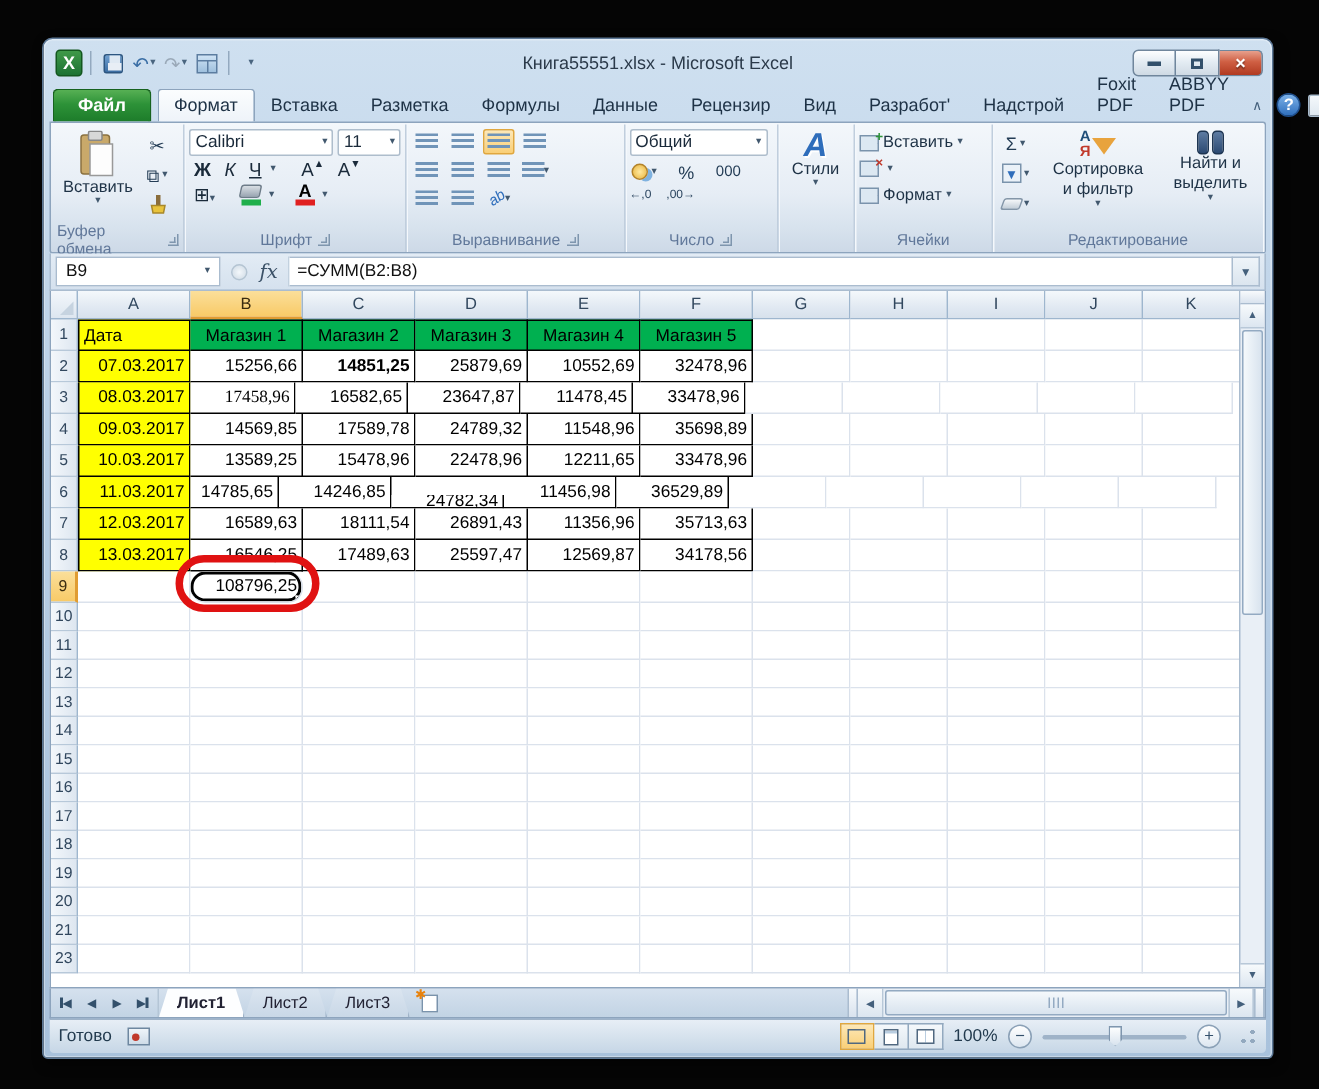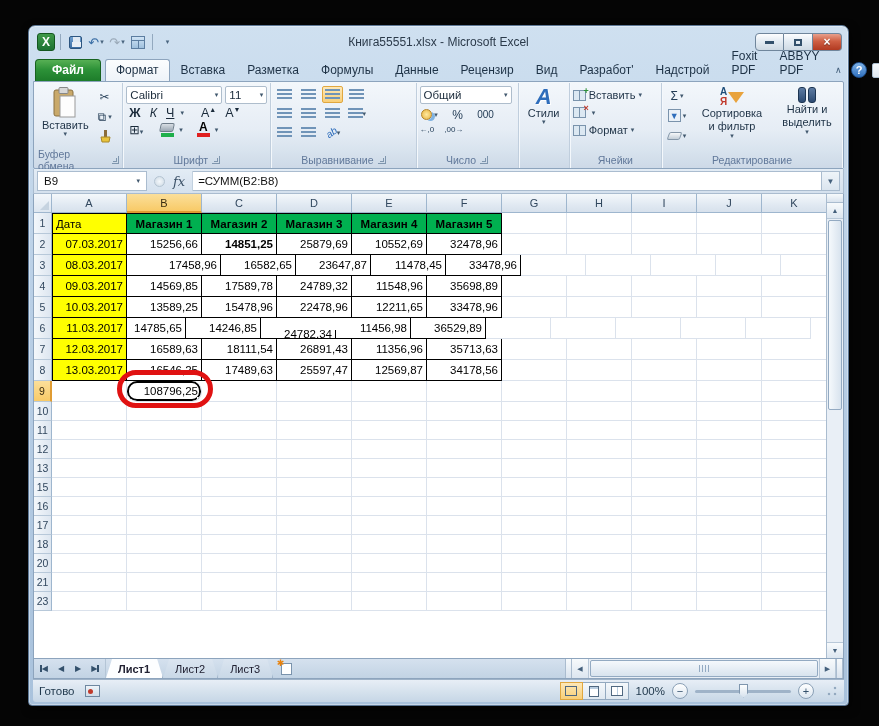--- a/index.html
+++ b/index.html
@@ -118,21 +118,21 @@
     font-size:10.5px; color:#31475e; display:flex; align-items:center; justify-content:center;}
   .g-rowhead.sel{ background:linear-gradient(#fbdf9a,#f8ca67); border-right:2px solid #e09c32; color:#3a2c10;}
   .g-cell{ flex:none; border-right:1px solid #dbe2ec; border-bottom:1px solid #dbe2ec; font-size:11.5px; color:#000;
     display:flex; align-items:center; padding:0 3px; overflow:hidden; white-space:nowrap; background:#fff;}
   .g-cell.yell{ background:#ffff00;}
   .g-cell.green{ background:#00B050;}
   .g-cell.tbl{ border-right:1px solid #000; border-bottom:1px solid #000;}
   .g-cell.bt{ border-top:1px solid #000;}
   .g-cell.bl{ border-left:1px solid #000;}
   .g-cell.left{ justify-content:flex-start;}
-  .g-cell.cen{ justify-content:center; padding:0 1px;font-weight:bold;}
+  .g-cell.cen{ justify-content:center; padding:0 1px;}
   .g-cell.num{ justify-content:flex-end;}
   .g-cell.selcell{ box-shadow:inset 0 0 0 2px #000; position:relative; z-index:2;}
   .fillhandle{ position:absolute; right:-1px; bottom:-1px; width:5px; height:5px; background:#000; border:1px solid #fff; border-right:none; border-bottom:none;}
   .annot{ position:absolute; left:83px; top:176px; width:96px; height:38px; border:5px solid #e01212; border-radius:19px; pointer-events:none; z-index:5;}
   
   .vscroll{ position:absolute; right:0; top:0; bottom:0; width:17px; background:#e9eff6; border-left:1px solid #aabccf; display:flex; flex-direction:column;}
   .vsplit{ height:9px; background:linear-gradient(#f7fafc,#d9e3ee); border-bottom:1px solid #aabccf;}
   .sbtn2{ height:16px; display:flex; align-items:center; justify-content:center; font-size:7px; color:#44607c;
      background:linear-gradient(#f7fafc,#dce6f0); border-bottom:1px solid #b8c8d8;}
   .vthumb{ height:190px; margin:1px; background:linear-gradient(90deg,#f5f9fc,#d8e3ee); border:1px solid #93aac2; border-radius:2px;}
@@ -530,21 +530,21 @@
           <div class="g-cell tbl num" style="width: 75px;">32478,96</div>
           <div class="g-cell" style="width: 65px;"></div>
           <div class="g-cell" style="width: 65px;"></div>
           <div class="g-cell" style="width: 65px;"></div>
           <div class="g-cell" style="width: 65px;"></div>
           <div class="g-cell" style="width: 65px;"></div>
         </div>
         <div class="g-row tall">
           <div class="g-rowhead">3</div>
           <div class="g-cell tbl yell num bl" style="width: 75px;">08.03.2017</div>
-          <div class="g-cell tbl num" style="width: 94px;">17458,96</div>
+          <div class="g-cell tbl num" style="width: 70px; font-family: Liberation Serif, serif;">17458,96</div>
           <div class="g-cell tbl num" style="width: 75px;">16582,65</div>
           <div class="g-cell tbl num" style="width: 75px;">23647,87</div>
           <div class="g-cell tbl num" style="width: 75px;">11478,45</div>
           <div class="g-cell tbl num" style="width: 75px;">33478,96</div>
           <div class="g-cell" style="width: 65px;"></div>
           <div class="g-cell" style="width: 65px;"></div>
           <div class="g-cell" style="width: 65px;"></div>
           <div class="g-cell" style="width: 65px;"></div>
           <div class="g-cell" style="width: 65px;"></div>
         </div>
@@ -682,20 +682,34 @@
           <div class="g-cell" style="width: 75px;"></div>
           <div class="g-cell" style="width: 75px;"></div>
           <div class="g-cell" style="width: 75px;"></div>
           <div class="g-cell" style="width: 65px;"></div>
           <div class="g-cell" style="width: 65px;"></div>
           <div class="g-cell" style="width: 65px;"></div>
           <div class="g-cell" style="width: 65px;"></div>
           <div class="g-cell" style="width: 65px;"></div>
         </div>
         <div class="g-row">
+          <div class="g-rowhead">14</div>
+          <div class="g-cell" style="width: 75px;"></div>
+          <div class="g-cell" style="width: 75px;"></div>
+          <div class="g-cell" style="width: 75px;"></div>
+          <div class="g-cell" style="width: 75px;"></div>
+          <div class="g-cell" style="width: 75px;"></div>
+          <div class="g-cell" style="width: 75px;"></div>
+          <div class="g-cell" style="width: 65px;"></div>
+          <div class="g-cell" style="width: 65px;"></div>
+          <div class="g-cell" style="width: 65px;"></div>
+          <div class="g-cell" style="width: 65px;"></div>
+          <div class="g-cell" style="width: 65px;"></div>
+        </div>
+        <div class="g-row">
           <div class="g-rowhead">15</div>
           <div class="g-cell" style="width: 75px;"></div>
           <div class="g-cell" style="width: 75px;"></div>
           <div class="g-cell" style="width: 75px;"></div>
           <div class="g-cell" style="width: 75px;"></div>
           <div class="g-cell" style="width: 75px;"></div>
           <div class="g-cell" style="width: 75px;"></div>
           <div class="g-cell" style="width: 65px;"></div>
           <div class="g-cell" style="width: 65px;"></div>
           <div class="g-cell" style="width: 65px;"></div>
@@ -725,20 +739,34 @@
           <div class="g-cell" style="width: 75px;"></div>
           <div class="g-cell" style="width: 75px;"></div>
           <div class="g-cell" style="width: 65px;"></div>
           <div class="g-cell" style="width: 65px;"></div>
           <div class="g-cell" style="width: 65px;"></div>
           <div class="g-cell" style="width: 65px;"></div>
           <div class="g-cell" style="width: 65px;"></div>
         </div>
         <div class="g-row">
           <div class="g-rowhead">18</div>
+          <div class="g-cell" style="width: 75px;"></div>
+          <div class="g-cell" style="width: 75px;"></div>
+          <div class="g-cell" style="width: 75px;"></div>
+          <div class="g-cell" style="width: 75px;"></div>
+          <div class="g-cell" style="width: 75px;"></div>
+          <div class="g-cell" style="width: 75px;"></div>
+          <div class="g-cell" style="width: 65px;"></div>
+          <div class="g-cell" style="width: 65px;"></div>
+          <div class="g-cell" style="width: 65px;"></div>
+          <div class="g-cell" style="width: 65px;"></div>
+          <div class="g-cell" style="width: 65px;"></div>
+        </div>
+        <div class="g-row">
+          <div class="g-rowhead">19</div>
           <div class="g-cell" style="width: 75px;"></div>
           <div class="g-cell" style="width: 75px;"></div>
           <div class="g-cell" style="width: 75px;"></div>
           <div class="g-cell" style="width: 75px;"></div>
           <div class="g-cell" style="width: 75px;"></div>
           <div class="g-cell" style="width: 75px;"></div>
           <div class="g-cell" style="width: 65px;"></div>
           <div class="g-cell" style="width: 65px;"></div>
           <div class="g-cell" style="width: 65px;"></div>
           <div class="g-cell" style="width: 65px;"></div>

